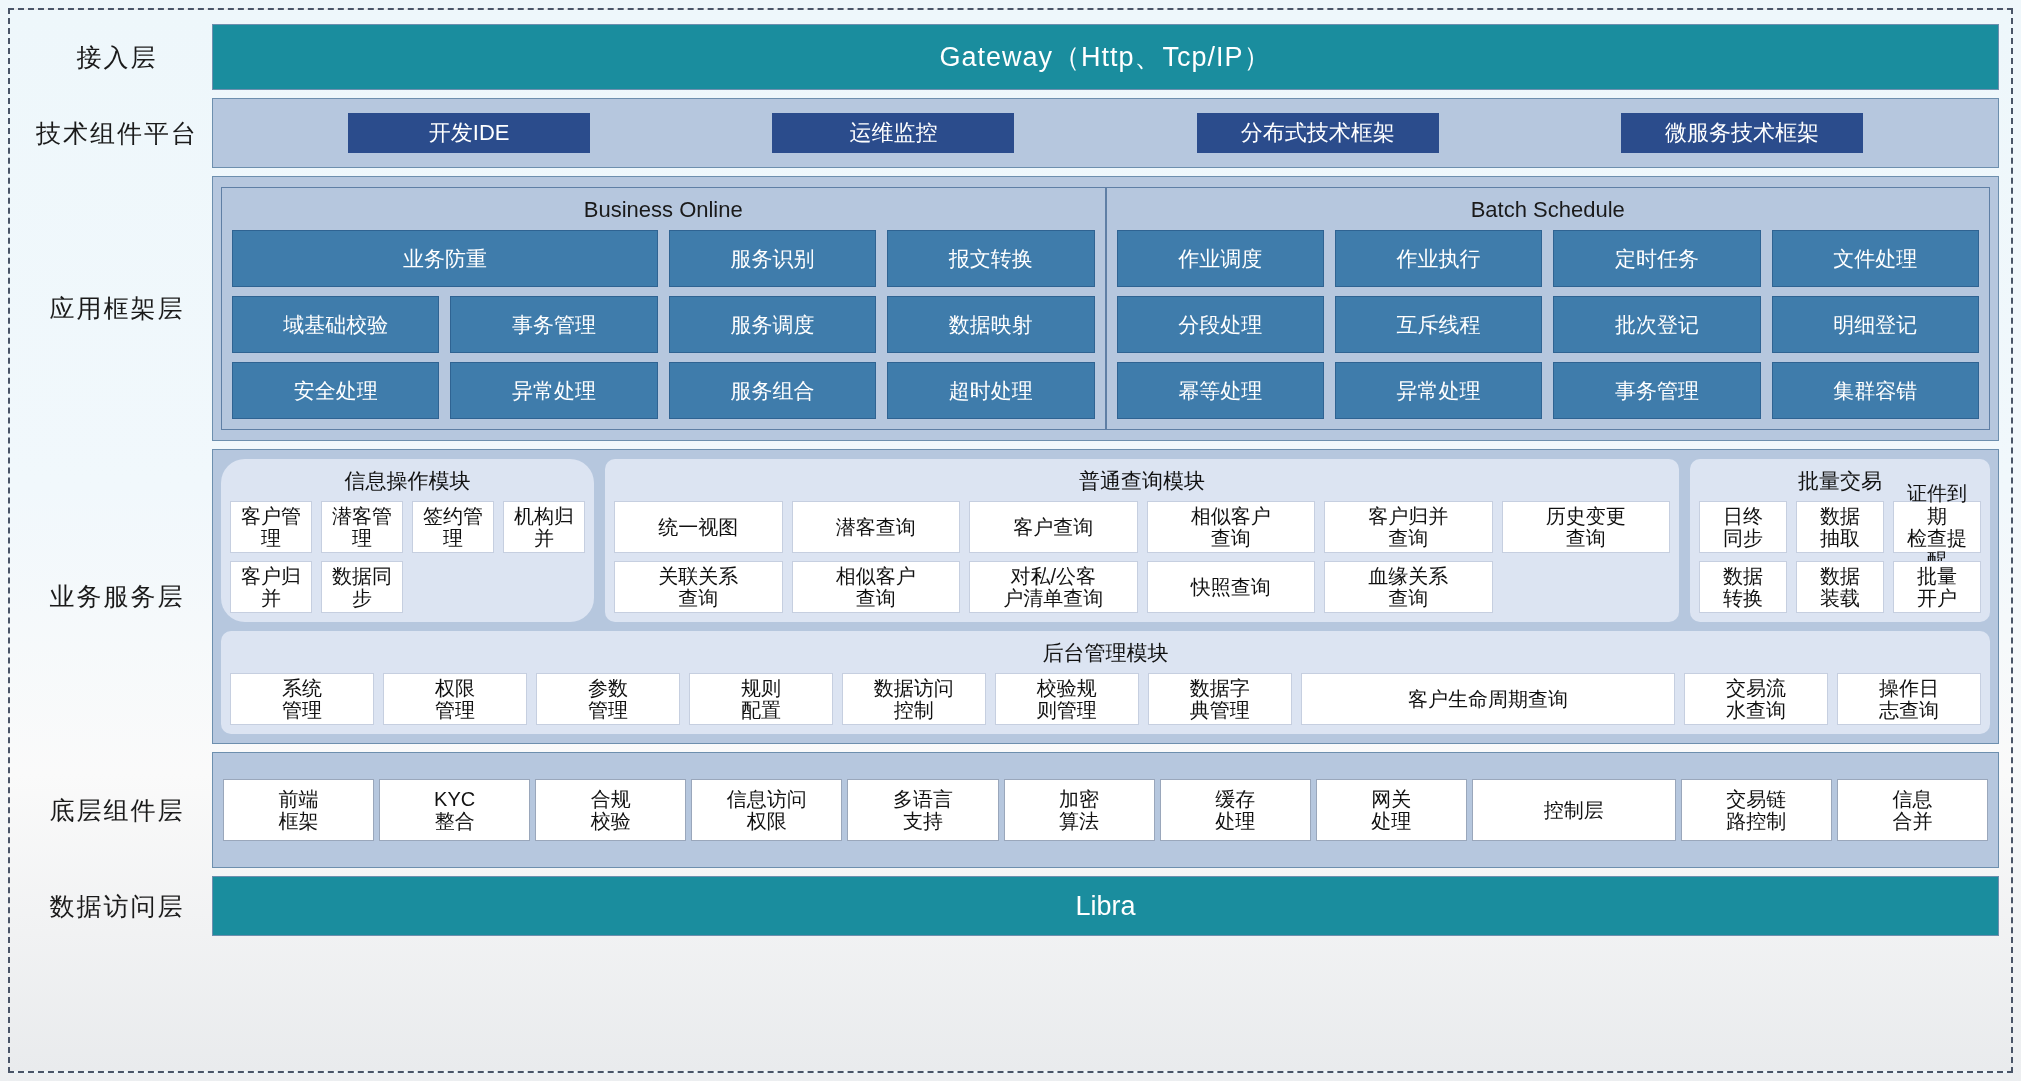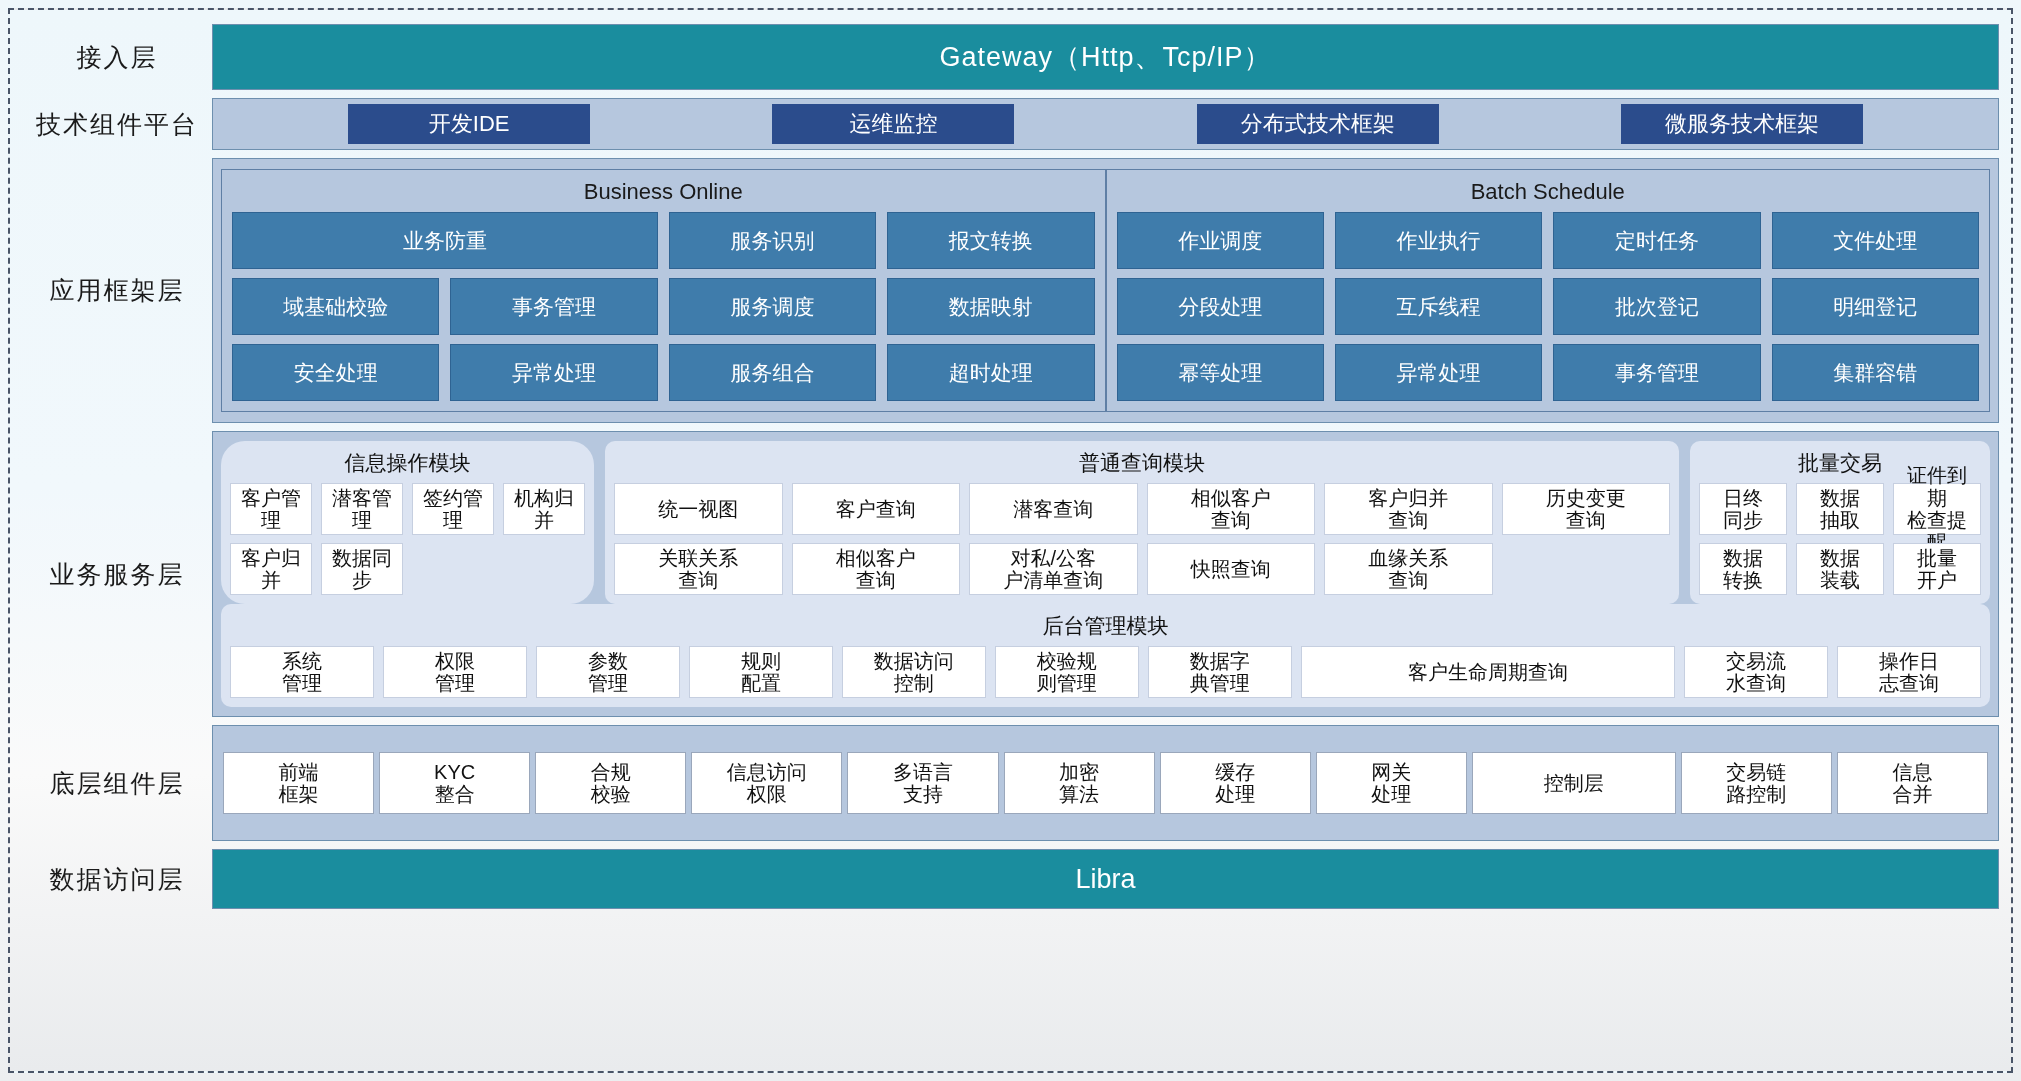--- a/index.html
+++ b/index.html
@@ -32,21 +32,21 @@
     display: flex; align-items: center; justify-content: center;
   }
   #gateway-banner { height: 66px; letter-spacing: 1px; }
   #libra-banner { height: 60px; }
 
   
   .panel-blue {
     background: #b6c7de; border: 1px solid #6d8fae;
   }
   #tech-row .panel-blue {
-    height: 52px; display: flex; align-items: center;
+    height: 70px; display: flex; align-items: center;
     justify-content: space-around; padding: 0 44px;
   }
   .chip-dark {
     background: #2b4c8c; color: #fff; font-size: 22px;
     height: 40px; min-width: 242px; padding: 0 18px;
     display: flex; align-items: center; justify-content: center;
   }
 
   
   #app-row .panel-blue { padding: 10px 8px; }
@@ -80,21 +80,21 @@
     height: 52px; display: flex; align-items: center;
     justify-content: center; text-align: center; line-height: 1.12;
     padding: 0 4px;
   }
   #mod-info { flex: 0 0 373px; border-radius: 24px; }
   #mod-info .mod-grid { grid-template-columns: repeat(4,1fr); }
   #mod-query { flex: 1 1 auto; }
   #mod-query .mod-grid { grid-template-columns: repeat(6,1fr); }
   #mod-batch { flex: 0 0 300px; }
   #mod-batch .mod-grid { grid-template-columns: repeat(3,1fr); }
-  #mod-admin { }
+  #mod-admin { margin-top: 9px; }
   #mod-admin .mod-grid { grid-template-columns: repeat(7,1fr) 2.6fr repeat(2,1fr); }
 
   
   #comp-row .panel-blue {
     padding: 26px 10px; display: grid;
     grid-template-columns: repeat(8,1fr) 1.35fr repeat(2,1fr); gap: 5px;
   }
   #comp-row .wcell { border: 1px solid #9aa7bb; height: 62px; }
 
   .mod .wcell { border: 1px solid #c6cfe0; }
@@ -179,22 +179,22 @@
                 <div class="wcell">签约管理</div>
                 <div class="wcell">机构归并</div>
                 <div class="wcell">客户归并</div>
                 <div class="wcell">数据同步</div>
               </div>
           </div>
           <div class="mod" id="mod-query">
             <div class="mod-title">普通查询模块</div>
             <div class="mod-grid" id="query-grid">
                 <div class="wcell">统一视图</div>
+                <div class="wcell">潜客查询</div>
                 <div class="wcell">客户查询</div>
-                <div class="wcell">潜客查询</div>
                 <div class="wcell">相似客户<br>查询</div>
                 <div class="wcell">客户归并<br>查询</div>
                 <div class="wcell">历史变更<br>查询</div>
                 <div class="wcell">关联关系<br>查询</div>
                 <div class="wcell">相似客户<br>查询</div>
                 <div class="wcell">对私/公客<br>户清单查询</div>
                 <div class="wcell">快照查询</div>
                 <div class="wcell">血缘关系<br>查询</div>
               </div>
           </div>

